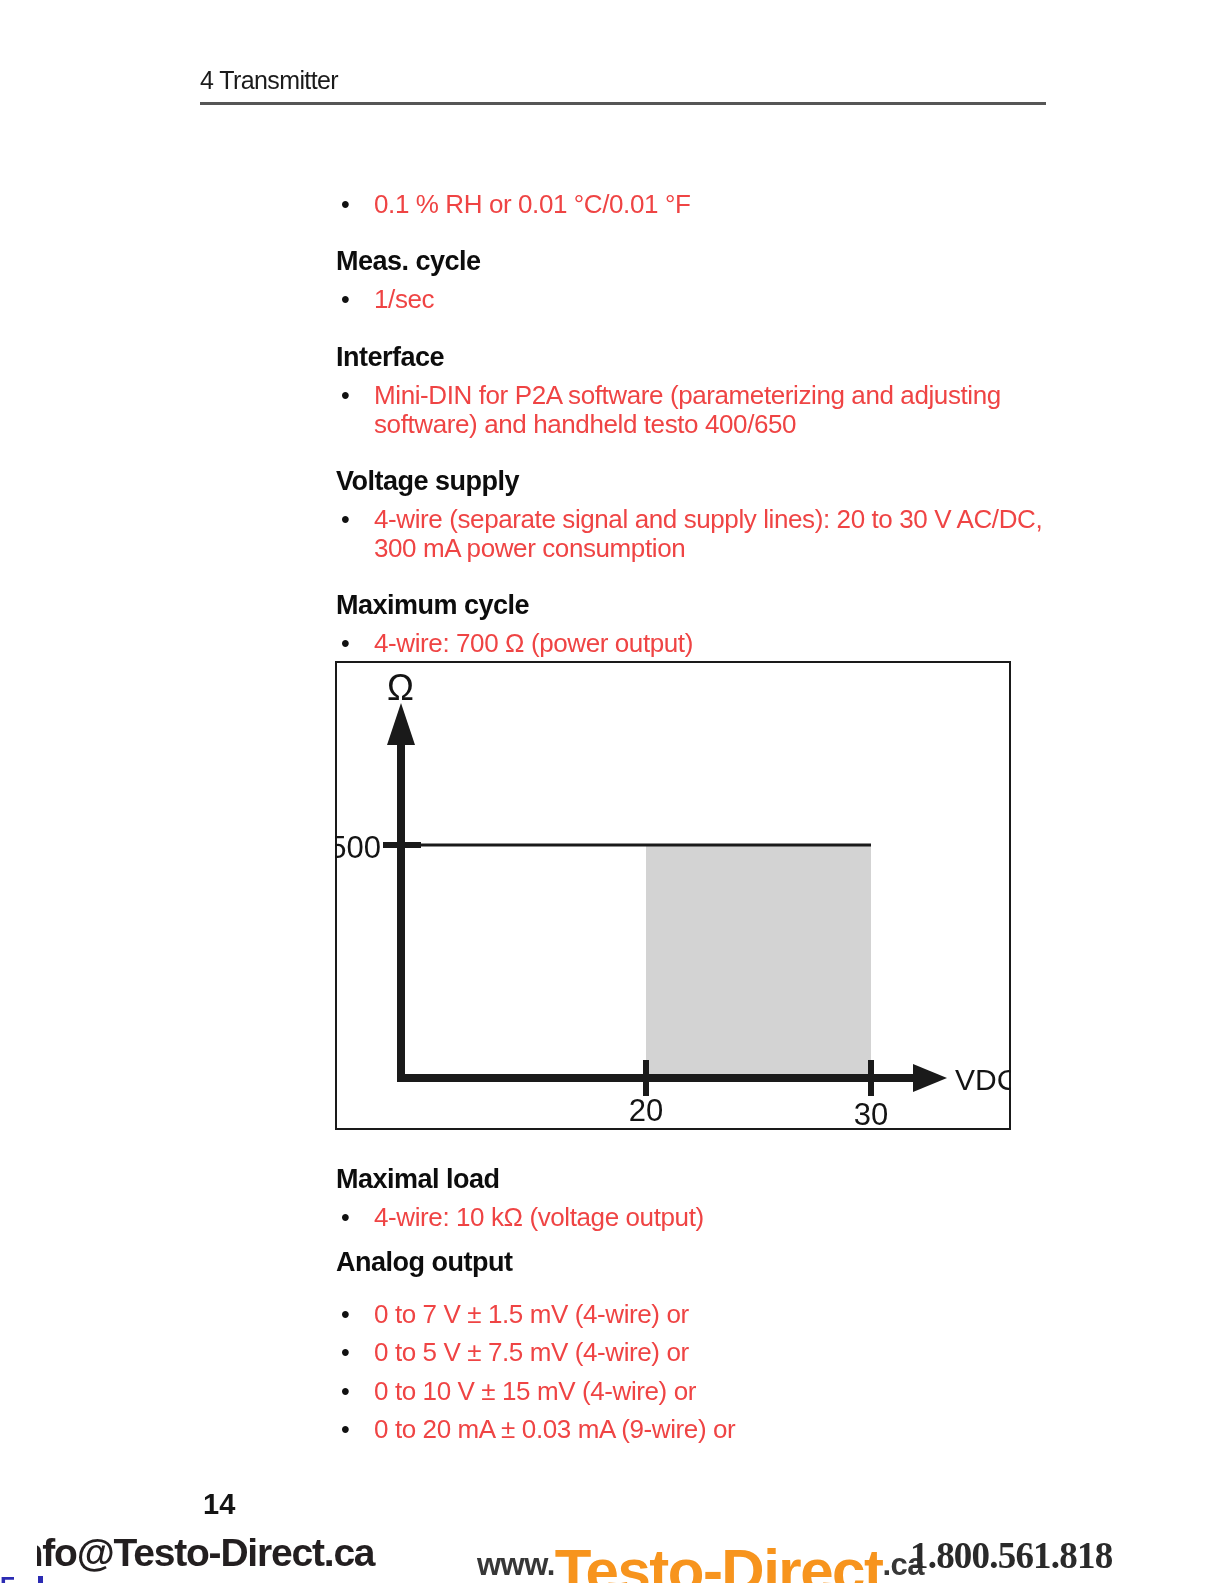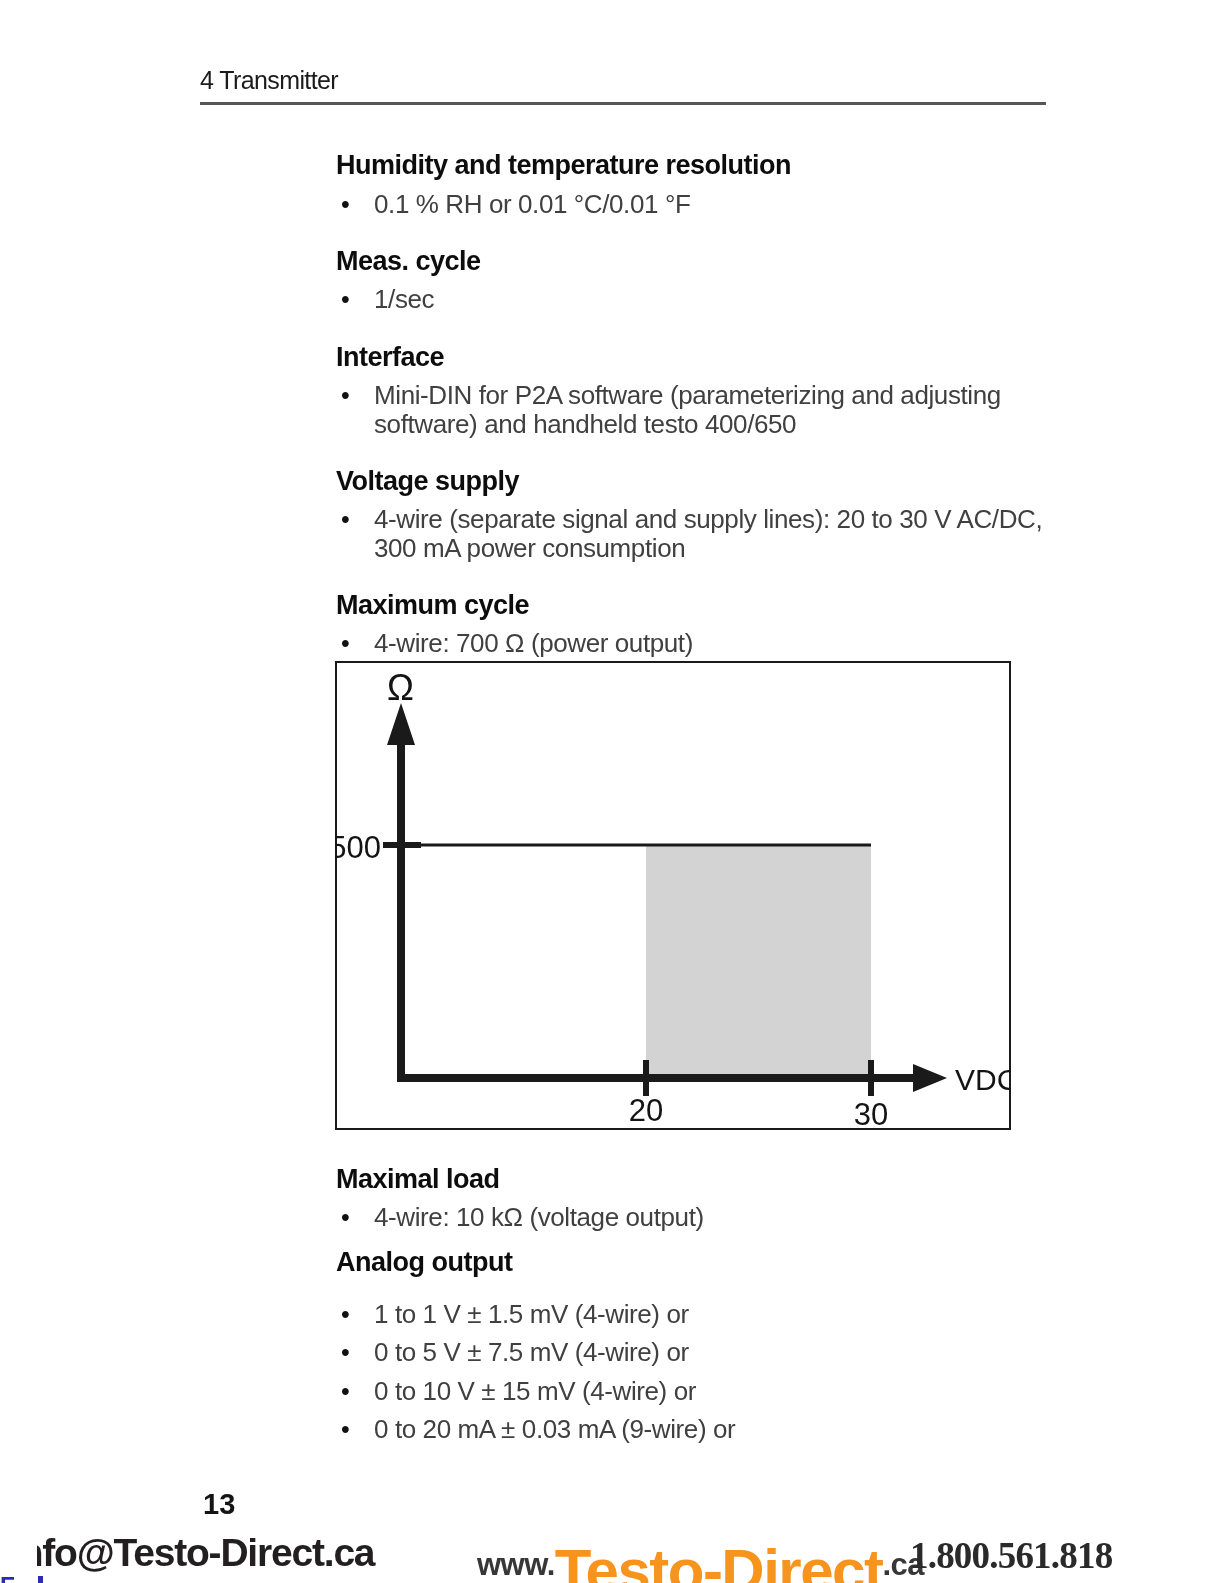--- a/index.html
+++ b/index.html
@@ -3,21 +3,21 @@
 <meta charset="utf-8">
 <style>
   html,body{margin:0;padding:0;background:#ffffff;}
   .page{position:relative;width:1220px;height:1583px;background:#ffffff;overflow:hidden;
         font-family:"Liberation Sans",sans-serif;color:#161616;}
   .crumb{position:absolute;left:200px;top:66px;font-size:25px;letter-spacing:-0.6px;color:#1b1b1b;}
   .rule{position:absolute;left:200px;top:102px;width:846px;height:3px;background:#565656;}
   .h{position:absolute;left:336px;font-size:27px;font-weight:bold;letter-spacing:-0.5px;color:#0d0d0d;white-space:nowrap;}
   .li{position:absolute;left:341px;display:flex;align-items:flex-start;}
   .dot{width:33px;flex:0 0 33px;font-size:25px;line-height:29px;color:#111;}
-  .btxt{font-size:26px;letter-spacing:-0.4px;line-height:29px;color:#404040;white-space:pre-line;}
+  .btxt{font-size:26px;letter-spacing:-0.4px;line-height:29px;color:#ef4444;white-space:pre-line;}
   .chart{position:absolute;left:335px;top:661px;}
   .chart text{font-family:"Liberation Sans",sans-serif;fill:#141414;}
   .pagenum{position:absolute;left:203px;top:1488px;font-size:29px;font-weight:bold;color:#141414;}
   .f-email-clip{position:absolute;left:37px;top:1531px;width:345px;height:42px;overflow:hidden;}
   .f-email-clip span{display:inline-block;margin-left:-27px;font-size:39px;font-weight:bold;
         letter-spacing:-1.2px;color:#231f20;white-space:nowrap;}
   .f-web{position:absolute;left:477px;top:1524px;display:flex;align-items:center;white-space:nowrap;}
   .f-web .www{font-size:31px;font-weight:bold;letter-spacing:-0.5px;color:#373737;}
   .f-web .brand{font-size:60px;font-weight:bold;letter-spacing:-1.5px;margin-top:12px;}
   .f-web .tld{font-size:31px;font-weight:bold;letter-spacing:-0.5px;color:#373737;}
@@ -28,21 +28,20 @@
   .frag2{position:absolute;left:38px;top:1576px;width:5px;height:7px;background:#2b2bb3;}
 </style>
 </head>
 <body>
 
 <div class="page">
 
   <div class="crumb">4 Transmitter</div>
   <div class="rule"></div>
 
-  <div class="h" style="top:150px">Humidity and temperature resolution</div>
   <div class="li" style="top:190px">
     <span class="dot">•</span>
     <span class="btxt">0.1 % RH or 0.01 °C/0.01 °F</span>
   </div>
 
   <div class="h" style="top:246px">Meas. cycle</div>
   <div class="li" style="top:285px">
     <span class="dot">•</span>
     <span class="btxt">1/sec</span>
   </div>
@@ -94,36 +93,36 @@
 
   <div class="h" style="top:1164px">Maximal load</div>
   <div class="li" style="top:1203px">
     <span class="dot">•</span>
     <span class="btxt">4-wire: 10 kΩ (voltage output)</span>
   </div>
 
   <div class="h" style="top:1247px">Analog output</div>
   <div class="li" style="top:1300px">
     <span class="dot">•</span>
-    <span class="btxt">1 to 1 V ± 1.5 mV (4-wire) or</span>
+    <span class="btxt">0 to 7 V ± 1.5 mV (4-wire) or</span>
   </div>
   <div class="li" style="top:1338px">
     <span class="dot">•</span>
     <span class="btxt">0 to 5 V ± 7.5 mV (4-wire) or</span>
   </div>
   <div class="li" style="top:1377px">
     <span class="dot">•</span>
     <span class="btxt">0 to 10 V ± 15 mV (4-wire) or</span>
   </div>
   <div class="li" style="top:1415px">
     <span class="dot">•</span>
     <span class="btxt">0 to 20 mA ± 0.03 mA (9-wire) or</span>
   </div>
 
-  <div class="pagenum">13</div>
+  <div class="pagenum">14</div>
 
   <div class="f-email-clip">
     <span>info@Testo-Direct.ca</span>
   </div>
 
   <div class="f-web">
     <span class="www">www.</span>
     <span class="brand" id="brandTxt" style="color: rgb(247, 148, 29);">Testo-Direct</span>
     <span class="tld">.ca</span>
   </div>

